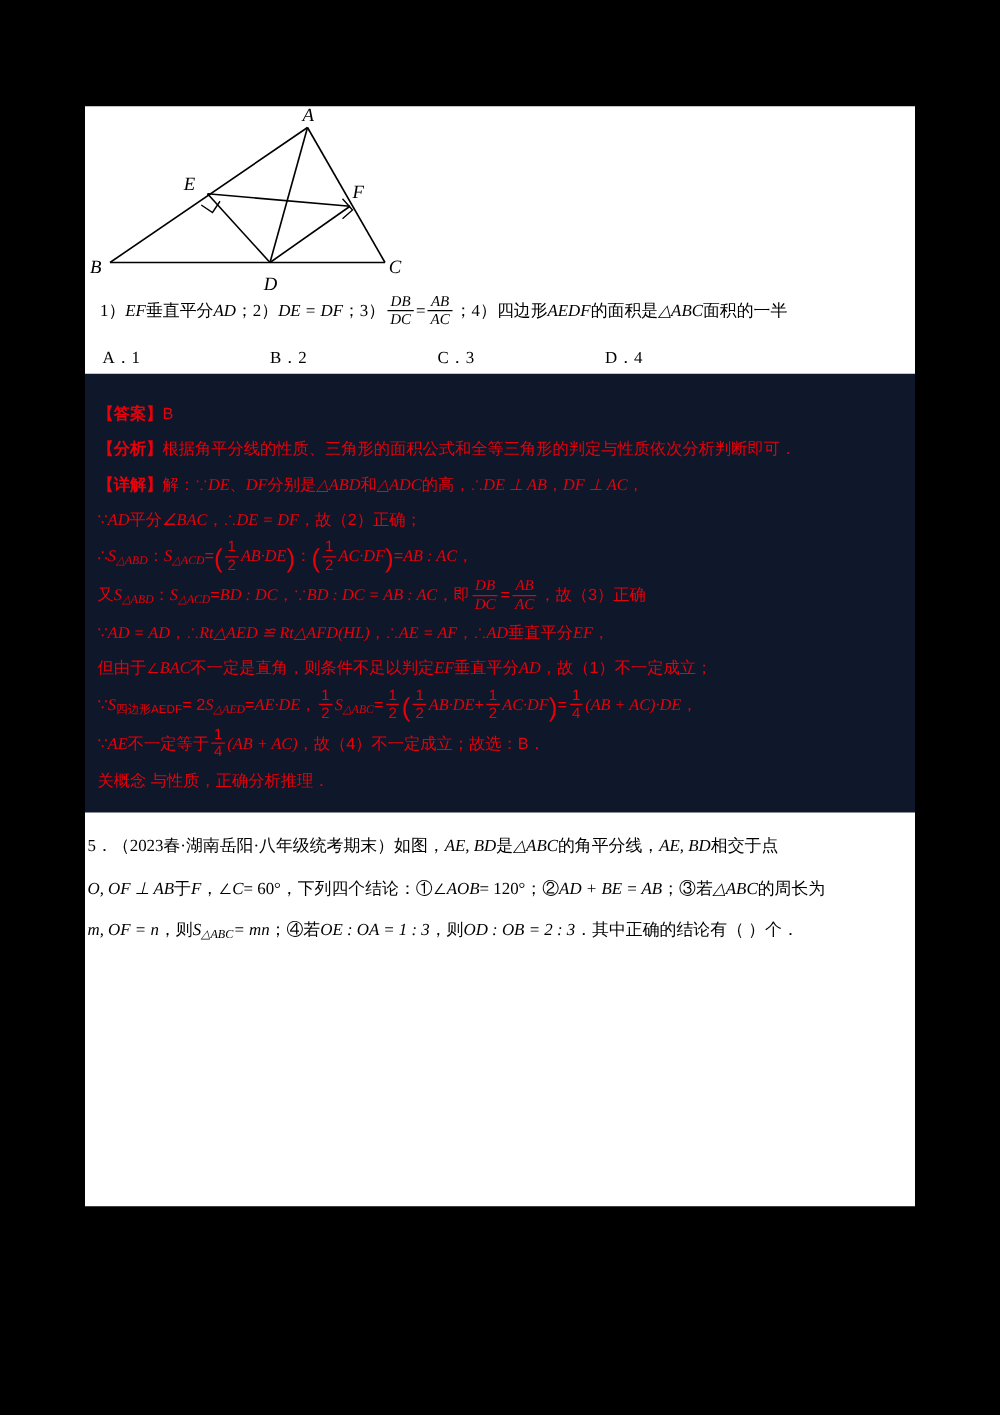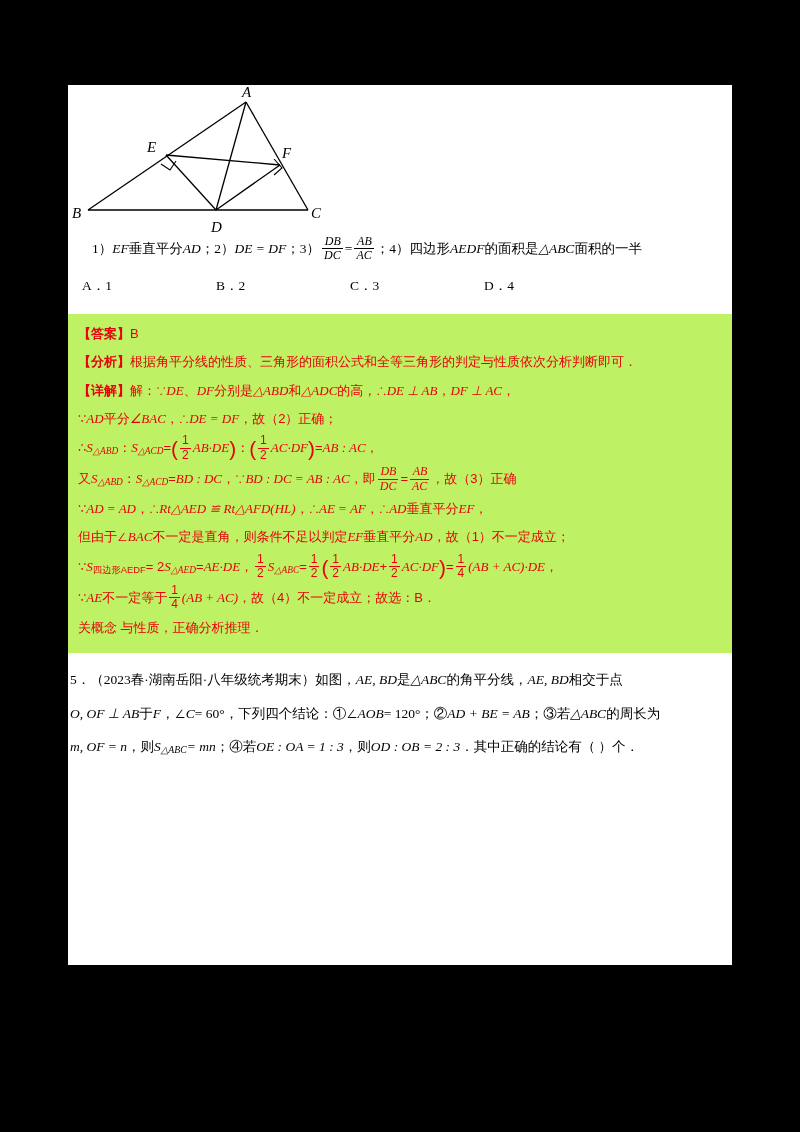--- a/index.html
+++ b/index.html
@@ -33,52 +33,50 @@
     font-size: 13.5px;
   }
   .opt {
     position: absolute;
     top: 0;
   }
   .stmt-line {
     position: relative;
     height: 42px;
     font-size: 13.5px;
-    padding-left: 24px;
+    padding-left: 12px;
   }
   .ital {
     font-style: italic;
     font-family: "Liberation Serif", serif;
   }
   .frac {
     display: inline-block;
     vertical-align: -0.55em;
     text-align: center;
     font-size: 12px;
     line-height: 1.12;
     margin: 0 2px;
   }
   .frac .num {
     display: block;
     border-bottom: 1px solid currentColor;
     padding: 0 2px;
-    text-align: right;
   }
   .frac .den {
     display: block;
     padding: 0 2px;
   }
   .ansblock {
-    background: #bef264;
-    padding: 4px 10px 10px 10px;
+    background: #0f172a;
+    padding: 16px 10px 10px 10px;
     color: #e8000b;
     font-size: 13px;
     line-height: 1.95;
     font-family: "Liberation Sans", sans-serif;
-    margin-top: 15px;
   }
   .ansblock .row {
     margin: 3px 0;
   }
   .ansblock b {
     font-weight: bold;
   }
   .sub {
     font-size: 0.72em;
     vertical-align: -0.25em;

